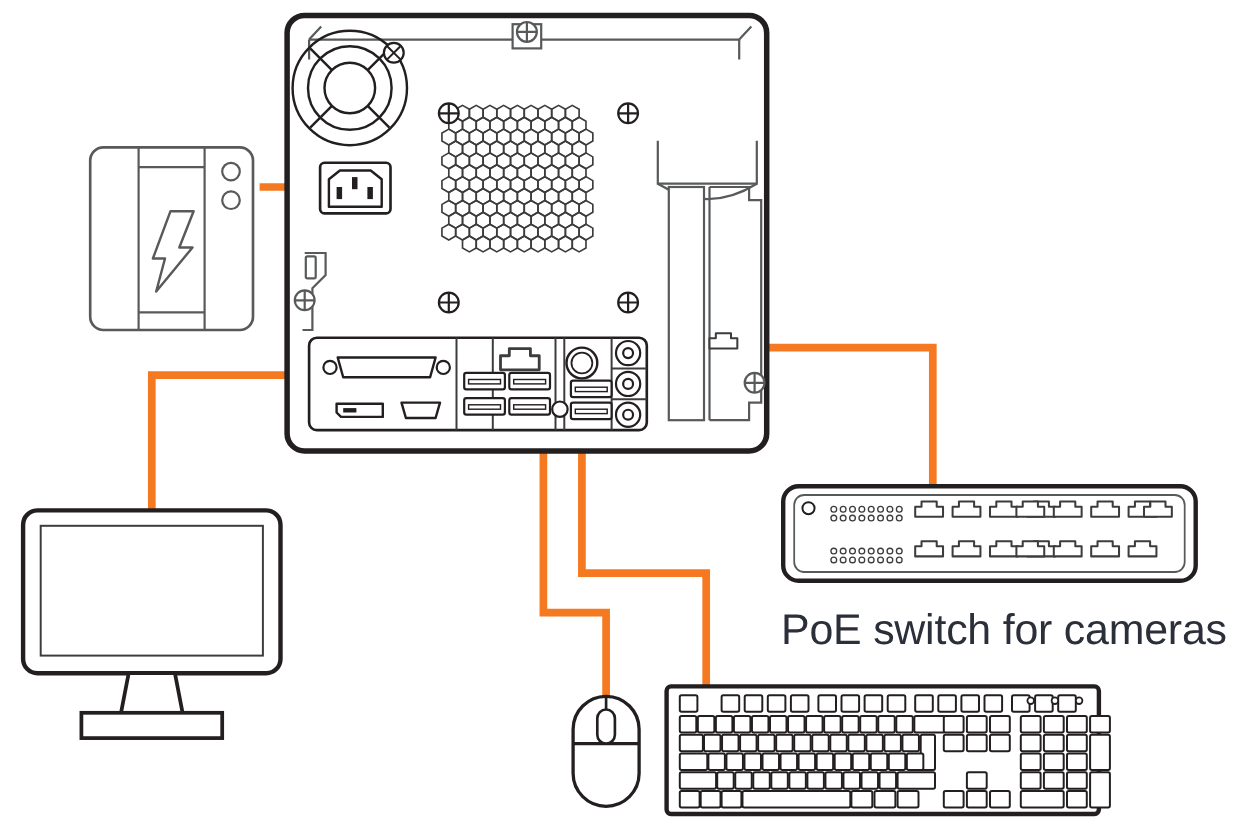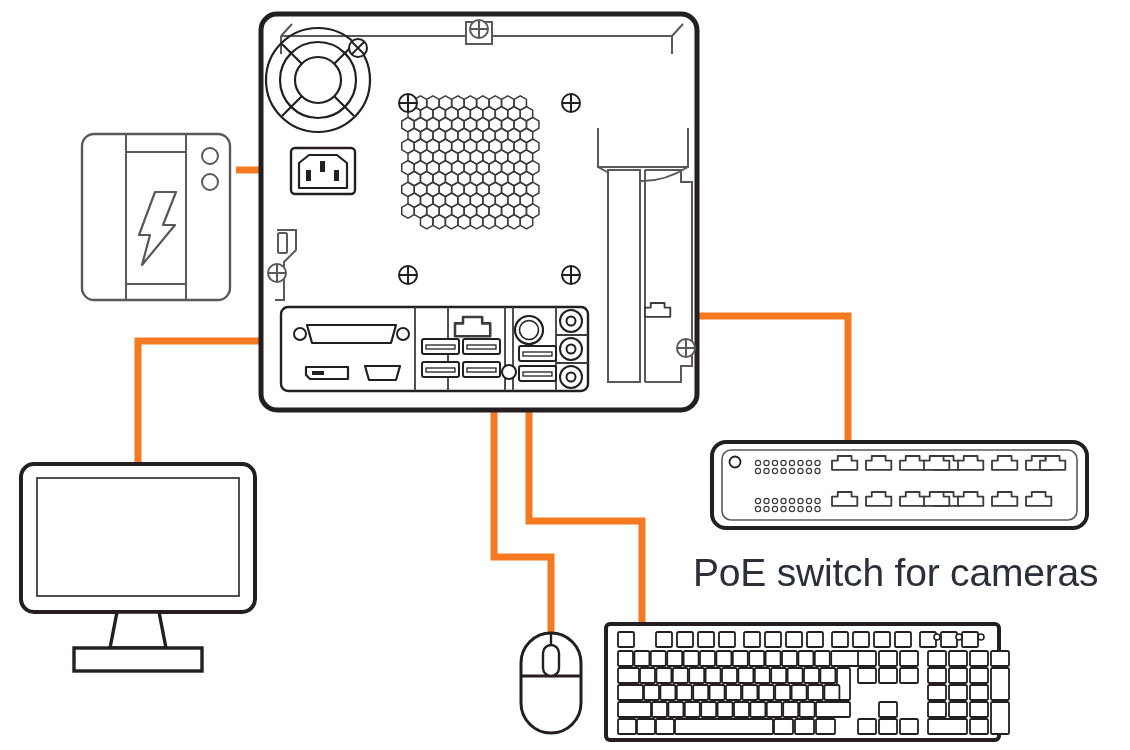--- a/index.html
+++ b/index.html
@@ -539,15 +539,15 @@
           <g transform="translate(1026,492) scale(1.15)">
             <use href="#rj45glyph" x="0" y="0"></use>
           </g>
           <g transform="translate(1040,456) scale(1.15)">
             <use href="#rj45glyph" x="0" y="0"></use>
           </g>
         </g>
   </g>
 </svg>
 
-<div class="lbl" style="left:693px; top:551px; font-size:39px; letter-spacing:-0.2px;">PoE switch for cameras</div>
+<div class="lbl" style="left:710px; top:551px; font-size:39px; letter-spacing:-0.2px;">PoE switch for cameras</div>
 
 </div>
 
 </body></html>

